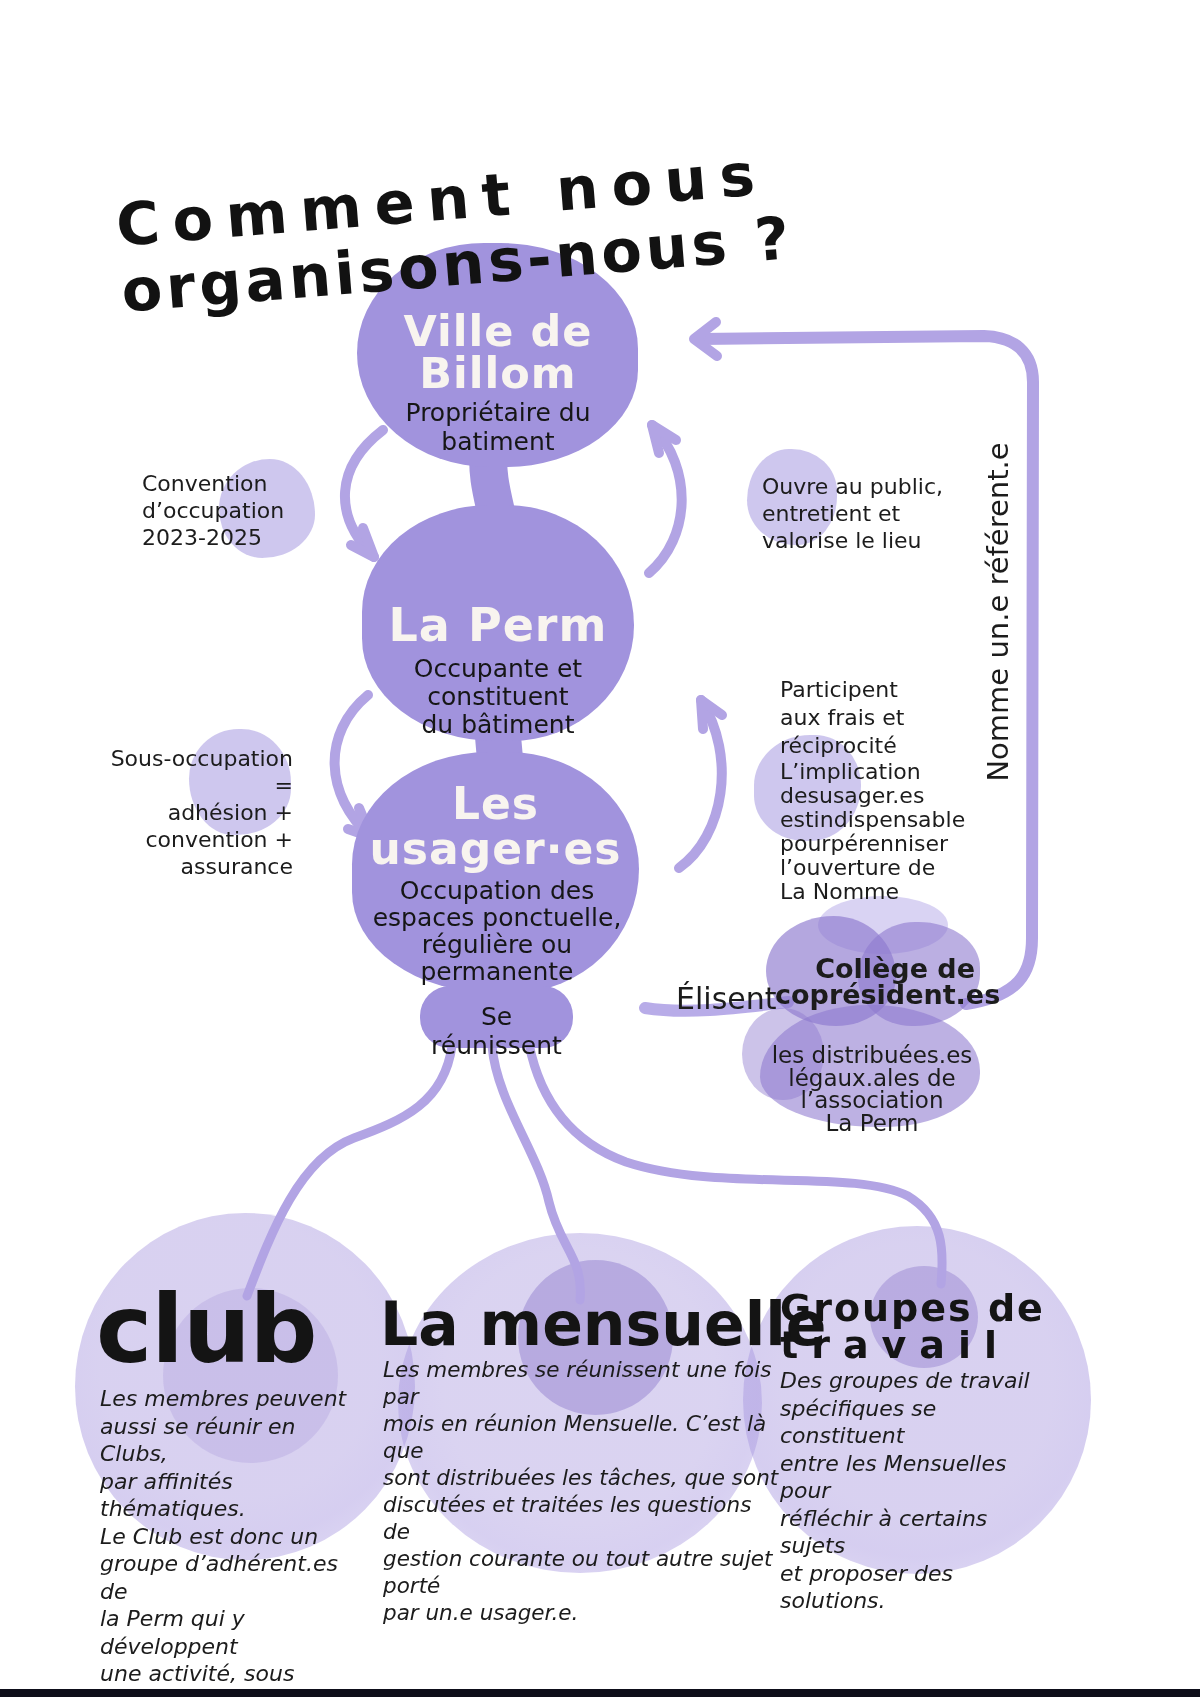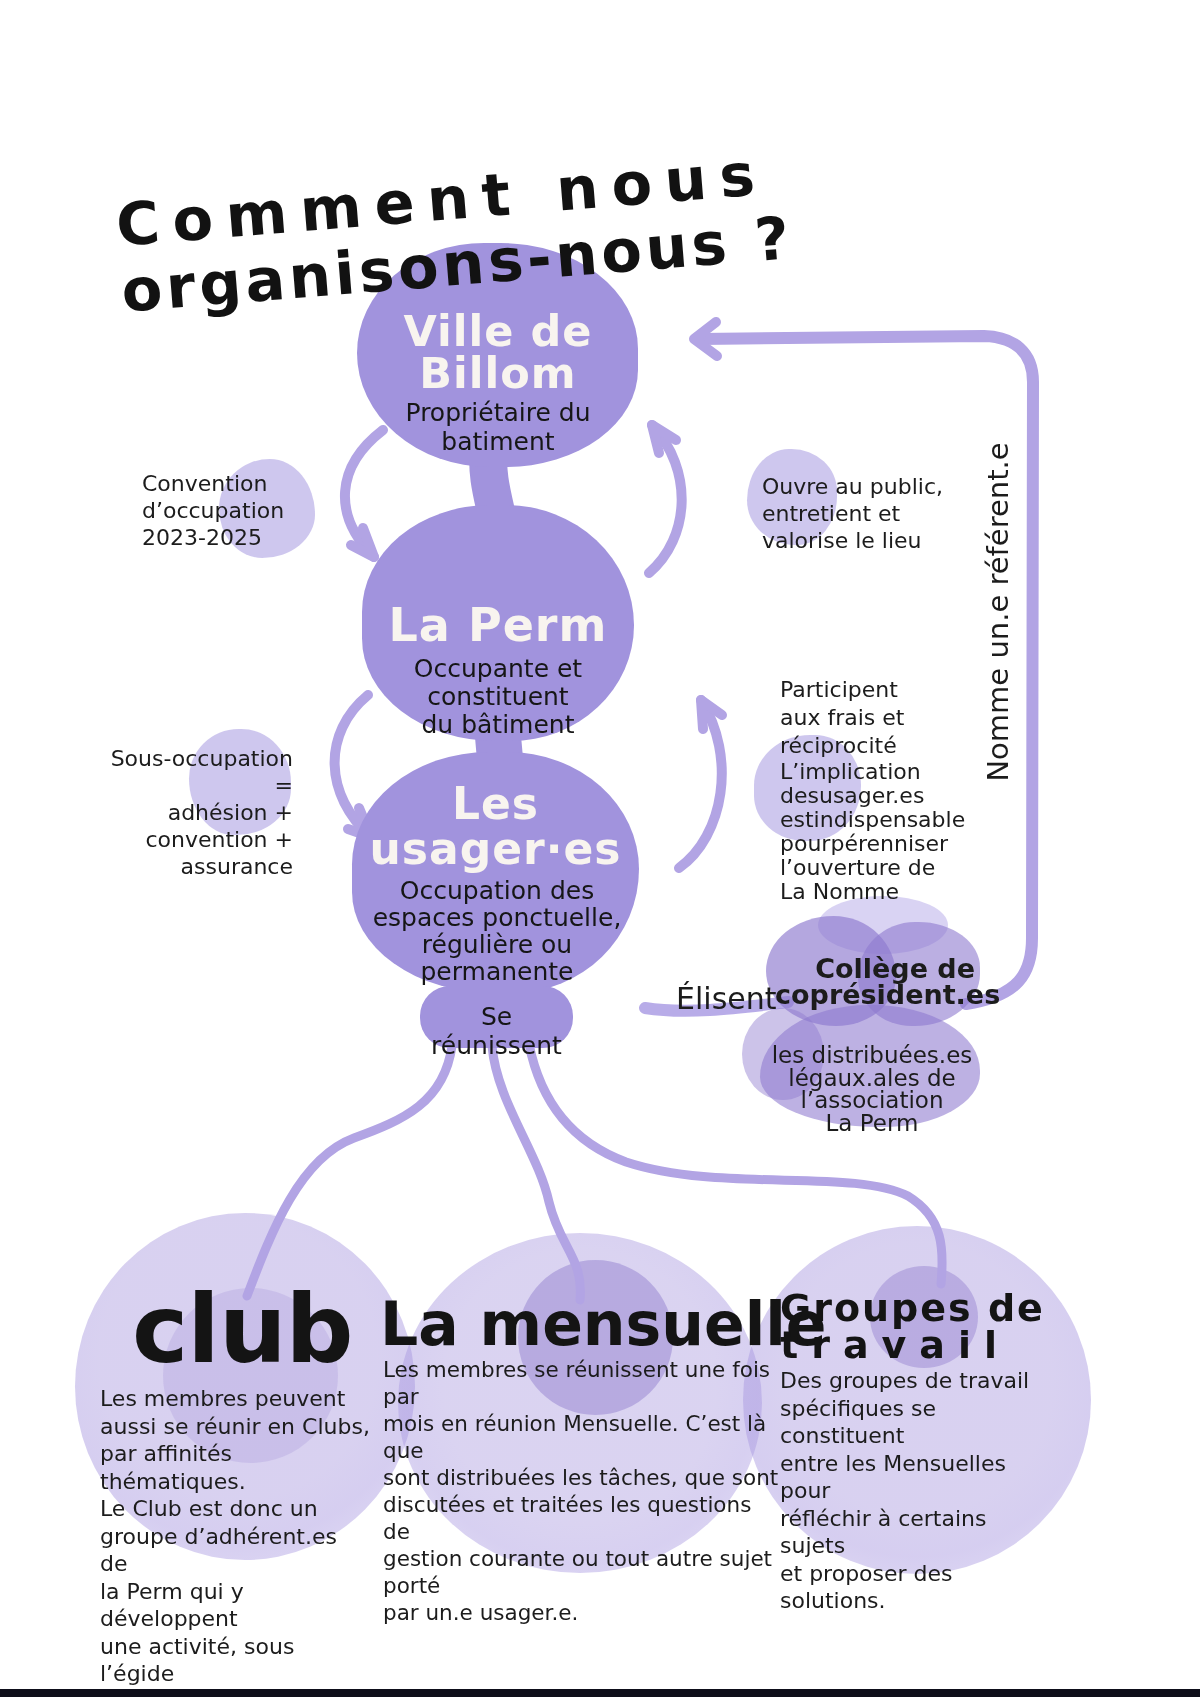--- a/index.html
+++ b/index.html
@@ -63,22 +63,22 @@
   #t-ouvre{left:762px;top:473px;text-align:left;}
   #t-sous{left:90px;top:745px;width:203px;text-align:right;}
   #t-parti{left:780px;top:676px;line-height:28px;}
   #t-implication{left:780px;top:760px;line-height:24px;}
   #t-elisent{left:676px;top:985px;font-size:30px;z-index:3;}
   #t-nomme{left:998px;top:612px;transform:translate(-50%,-50%) rotate(-90deg);white-space:nowrap;font-size:29px;z-index:3;}
   #t-college{left:775px;top:956px;width:200px;text-align:right;font-size:27px;line-height:26px;font-weight:bold;z-index:3;}
   #t-representants{left:762px;top:1044px;width:220px;text-align:center;font-size:23px;line-height:22.5px;z-index:3;}
   
   .sec-title{position:absolute;z-index:3;color:#141414;font-weight:900;}
-  .sec-body{position:absolute;z-index:3;font-size:22px;line-height:27.5px;color:#1c1c1c;}
-  #h-club{left:96px;top:1282px;font-size:95px;line-height:95px;letter-spacing:-1px;text-transform:lowercase;margin-left:36px;}
+  .sec-body{position:absolute;z-index:3;font-size:22px;line-height:27.5px;color:#1c1c1c;font-style:italic;}
+  #h-club{left:96px;top:1282px;font-size:95px;line-height:95px;letter-spacing:-1px;text-transform:lowercase;}
   #bd-club{left:100px;top:1385px;width:270px;}
   #h-mensuelle{left:380px;top:1294px;font-size:60px;line-height:60px;}
   #bd-mensuelle{left:383px;top:1356px;width:400px;font-size:21.5px;line-height:27px;}
   #h-groupes{left:780px;top:1290px;font-size:38px;line-height:37px;}
   #h-groupes .g1{letter-spacing:2px;}
   #h-groupes .g2{letter-spacing:13px;}
   #bd-groupes{left:780px;top:1367px;width:270px;}
   
   #footer-bar{position:absolute;left:0;bottom:0;width:1200px;height:8px;background:#0e0e1a;z-index:5;}
 </style>

